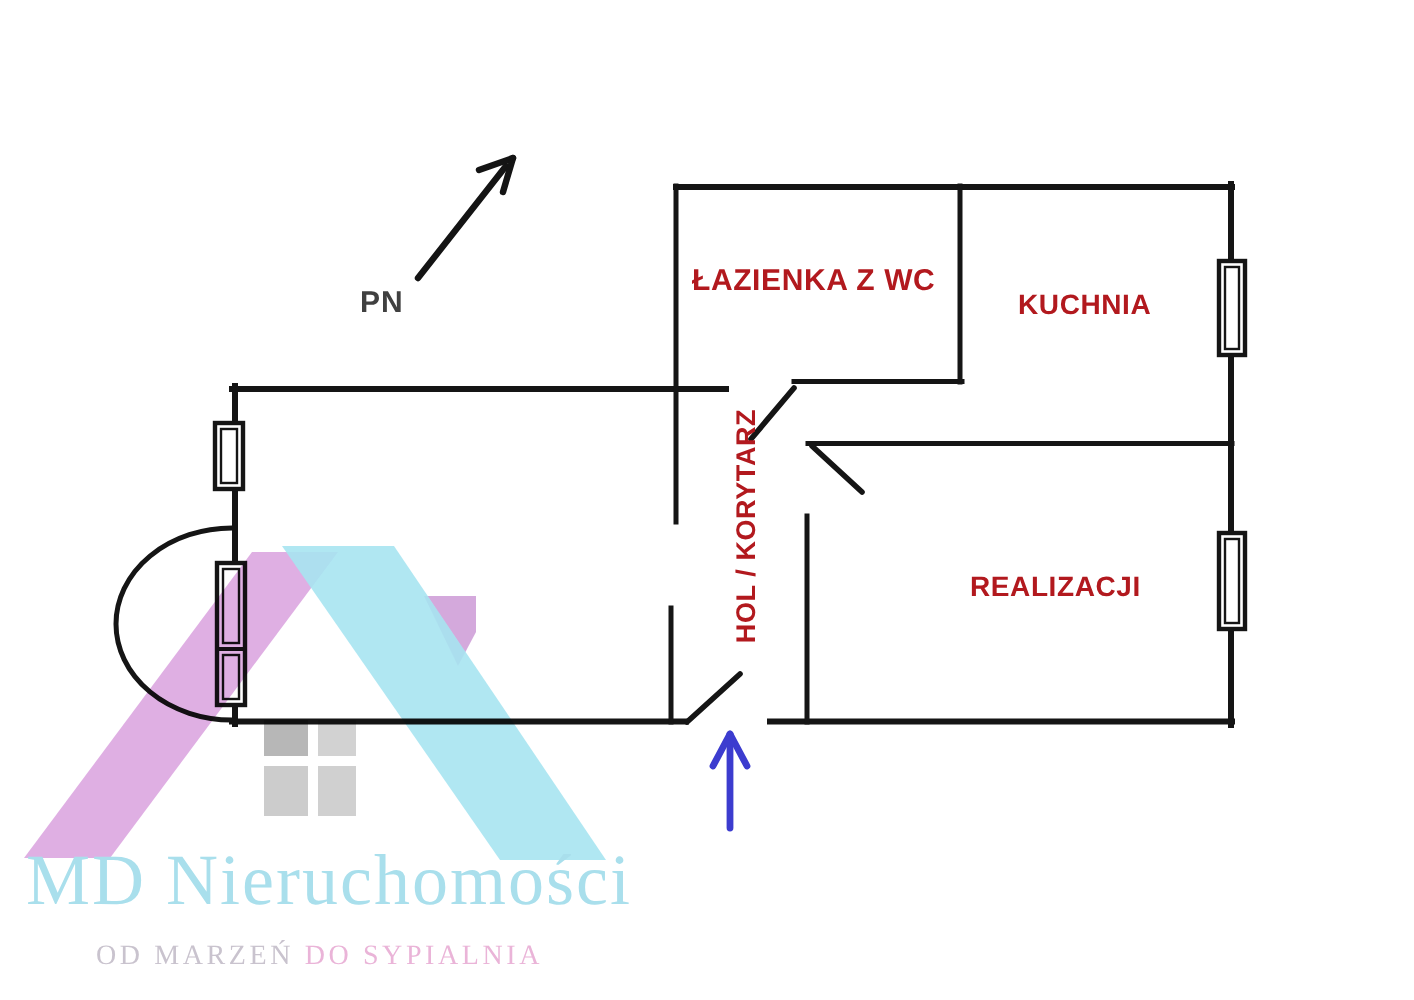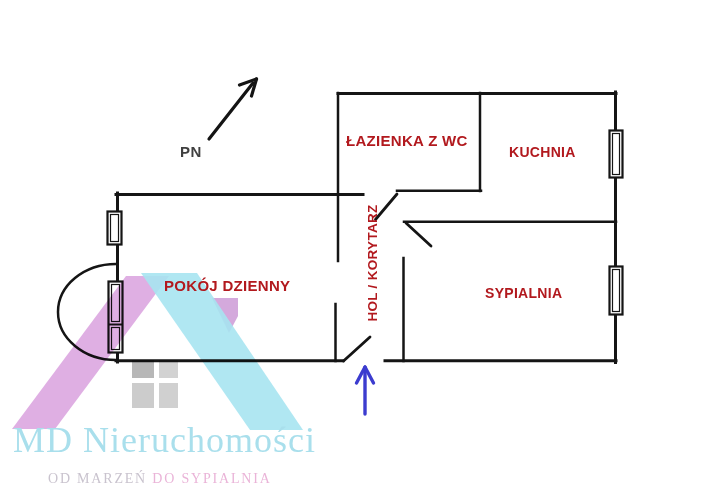--- a/index.html
+++ b/index.html
@@ -111,22 +111,21 @@
 
     <g stroke-width="3.4" stroke-linecap="round" fill="none" stroke="#3c3ccf">
       <path d="M365 414 L365 371"></path>
       <path d="M365 367 L356.5 383"></path>
       <path d="M365 367 L373.5 383"></path>
     </g>
   </svg>
 
   <div class="room-label lbl-bathroom">ŁAZIENKA Z WC</div>
   <div class="room-label lbl-kitchen">KUCHNIA</div>
-  <div class="room-label lbl-living">POKÓJ DZIENNY</div>
-  <div class="room-label lbl-bedroom">SYPIALNIA</div>
+  <div class="room-label lbl-bedroom">REALIZACJI</div>
   <div class="room-label lbl-hall">HOL / KORYTARZ</div>
 
   <div class="lbl-north">PN</div>
 
   <div class="brand-title">MD Nieruchomości</div>
   <div class="brand-tagline">
     <span class="tagline-left">OD MARZEŃ</span>
     <span class="tagline-right">DO SYPIALNIA</span>
   </div>
 

